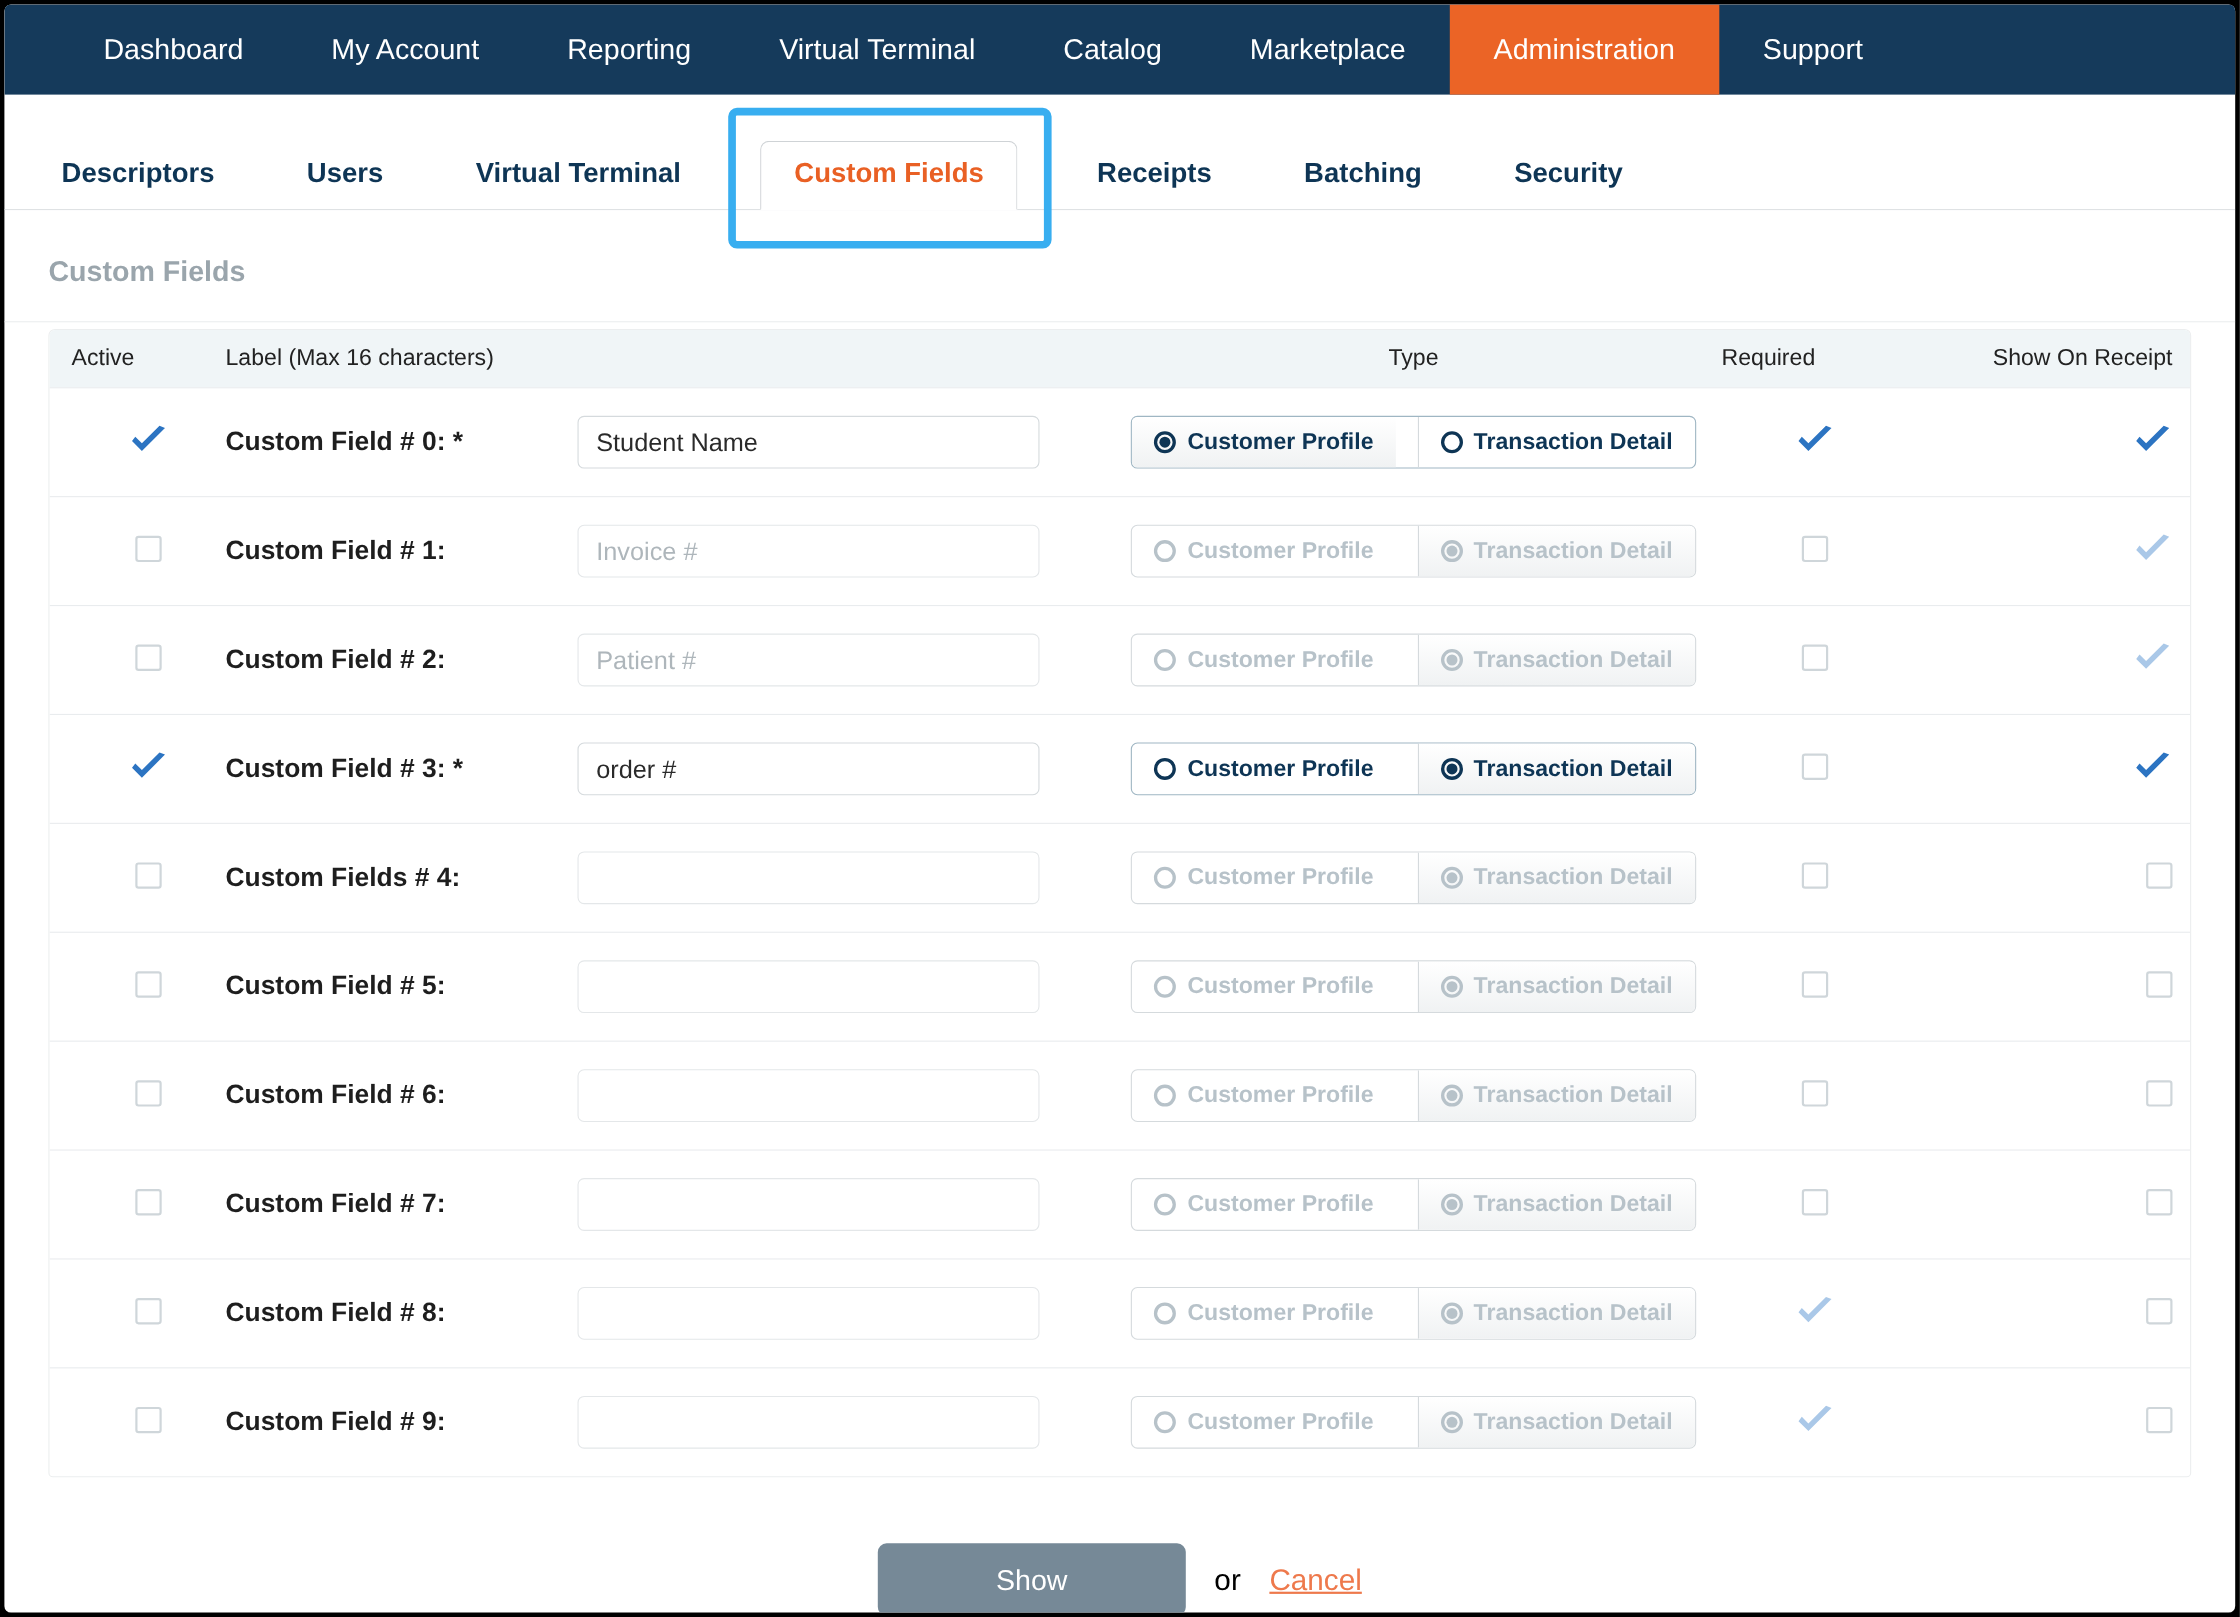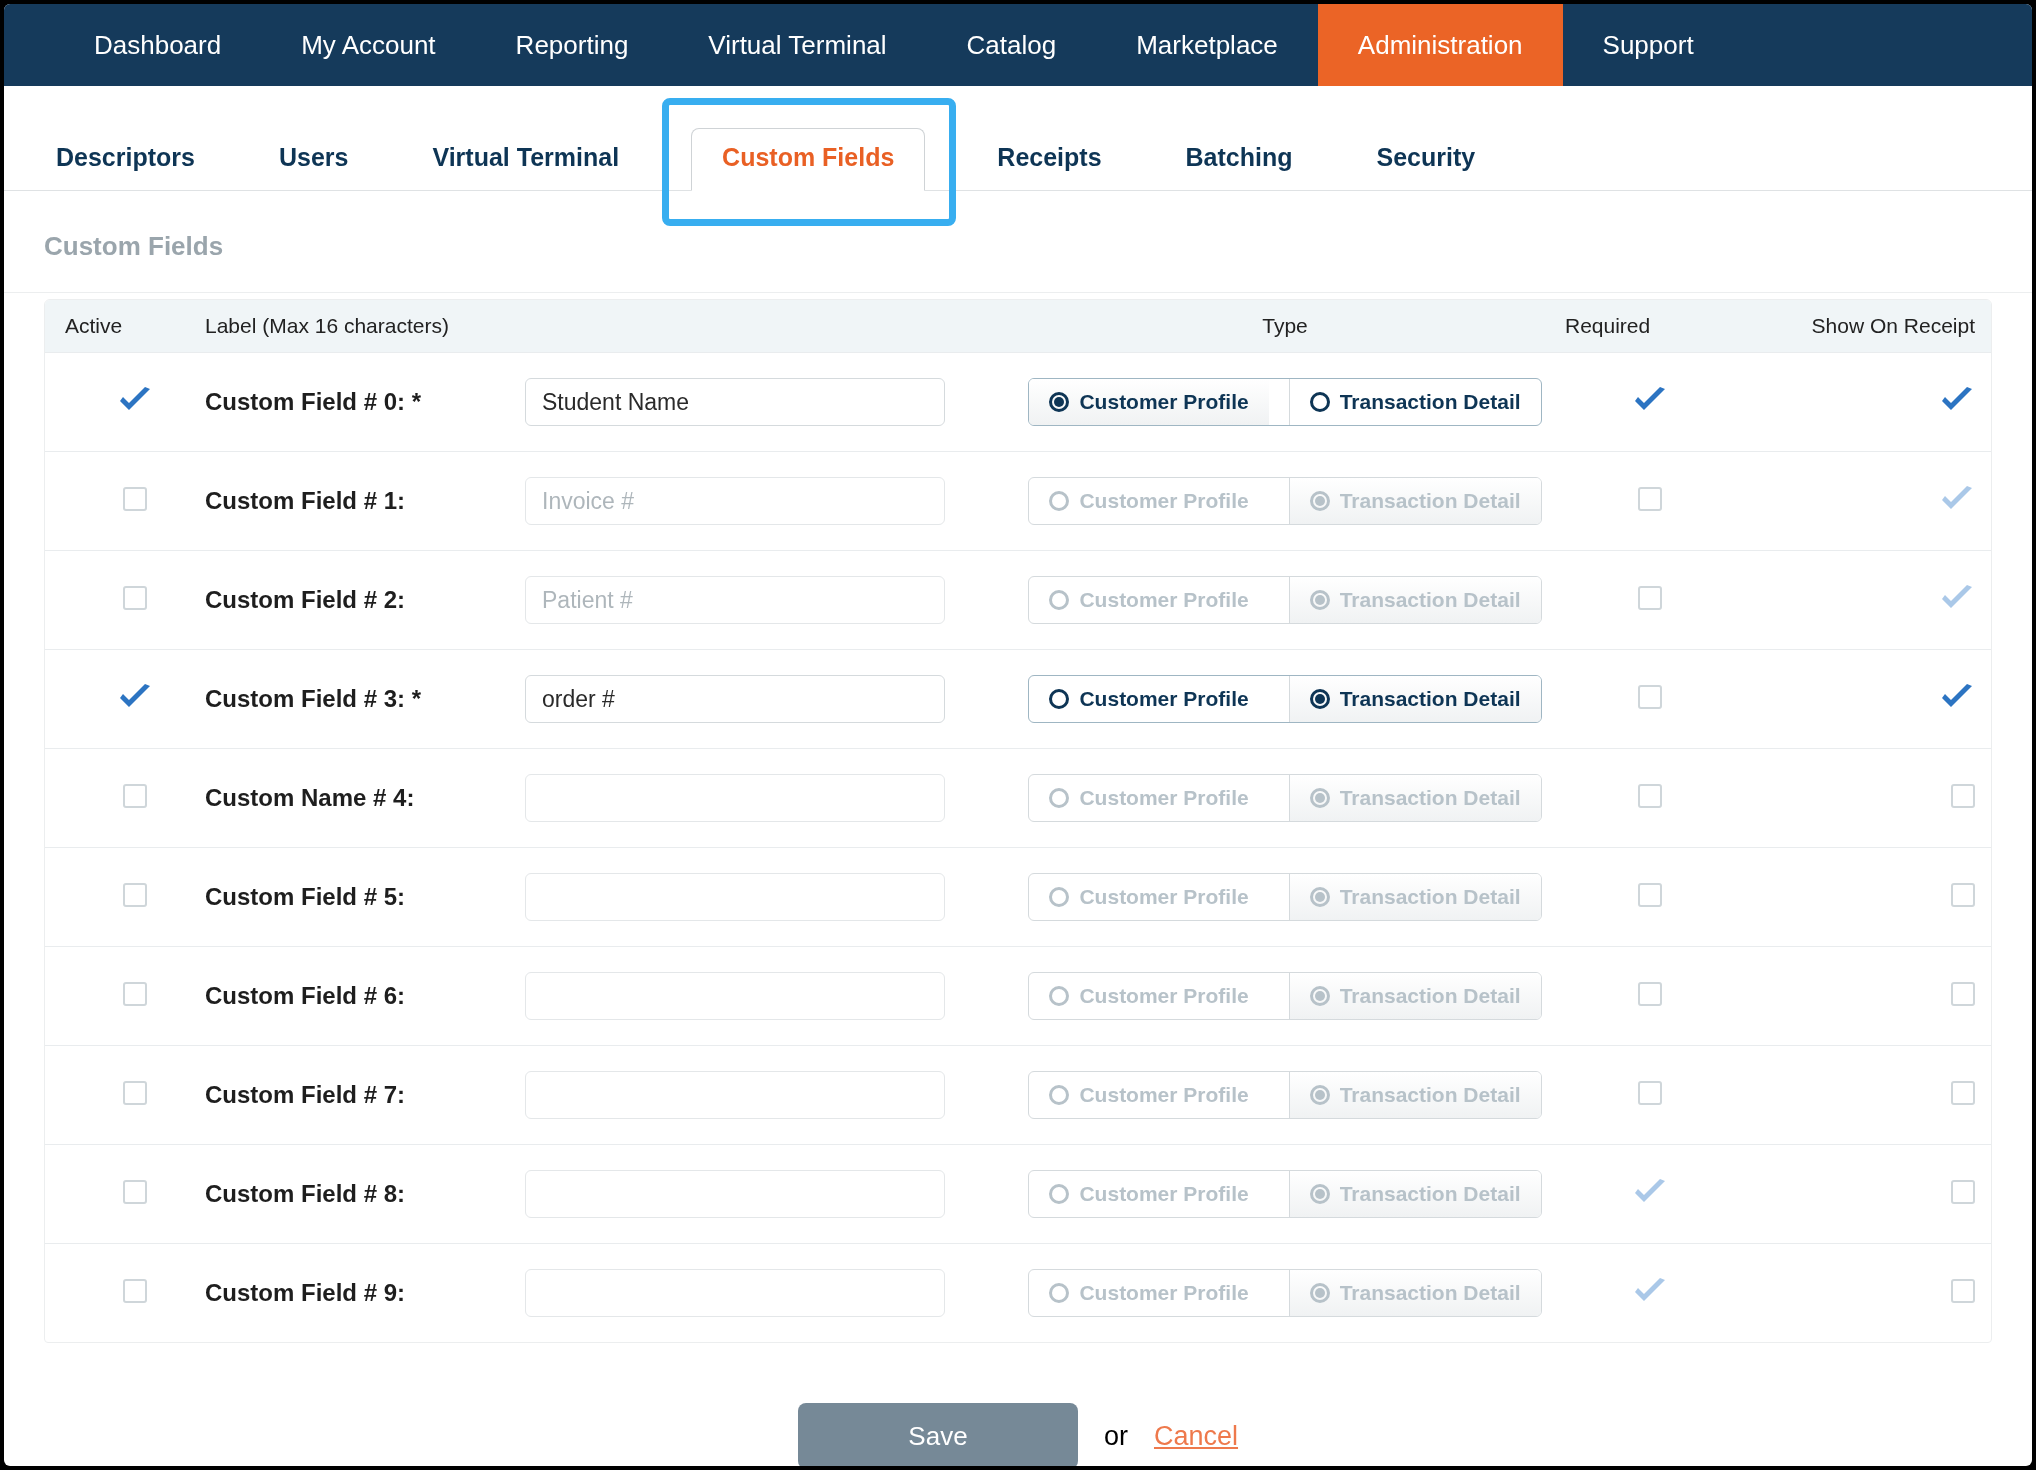--- a/index.html
+++ b/index.html
@@ -360,21 +360,21 @@
             </div></div>
           <div class="cell-center"><span class="box"></span></div>
           <div class="cell-right"><span class="chk">
     <svg viewBox="0 0 36 28">
                 <path class="solid" d="M3 15 L12 24 L33 3 L28 1 L12 17 L6 11 Z"></path>
               </svg>
   </span></div>
         </div>
         <div class="row">
           <div class="cell-center"><span class="box"></span></div>
-          <div class="field-label">Custom Name # 4:</div>
+          <div class="field-label">Custom Fields # 4:</div>
           <div><input type="text" class="text-input disabled" readonly="" style=""></div>
           <div class="cell-center"><div class="toggle disabled">
               <div class="opt">
                 <span class="radio"></span>
                 <span>Customer Profile</span>
               </div>
               <div class="opt selected">
                 <span class="radio on"></span>
                 <span>Transaction Detail</span>
               </div>
@@ -472,18 +472,18 @@
     <svg viewBox="0 0 36 28">
                 <path class="solid" d="M3 15 L12 24 L33 3 L28 1 L12 17 L6 11 Z"></path>
               </svg>
   </span></div>
           <div class="cell-right"><span class="box"></span></div>
         </div>
       </div>
   </div>
 
   <div class="actions">
-    <button class="btn-save">Save</button>
+    <button class="btn-save">Show</button>
     <span class="or">or</span>
     <a class="cancel">Cancel</a>
   </div>
 
 </div>
 
 </body></html>

